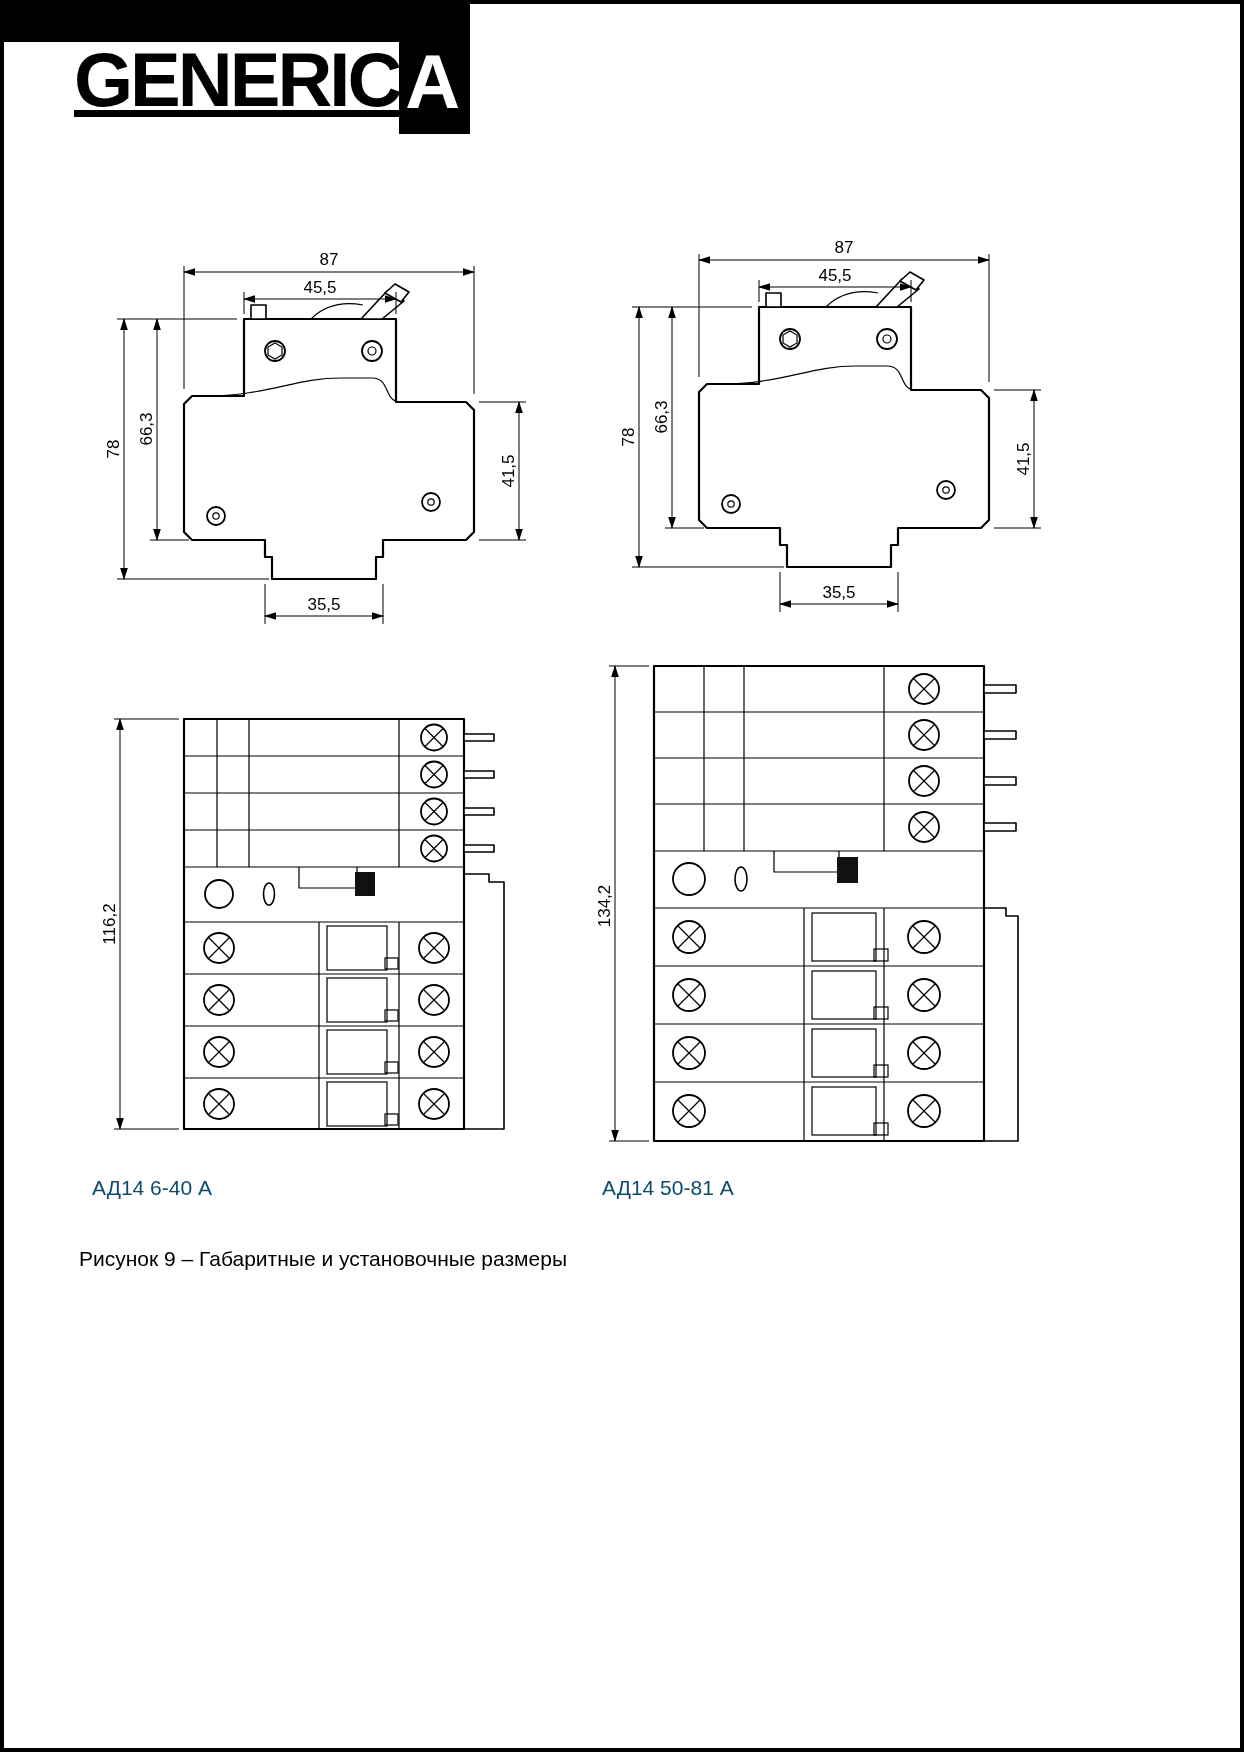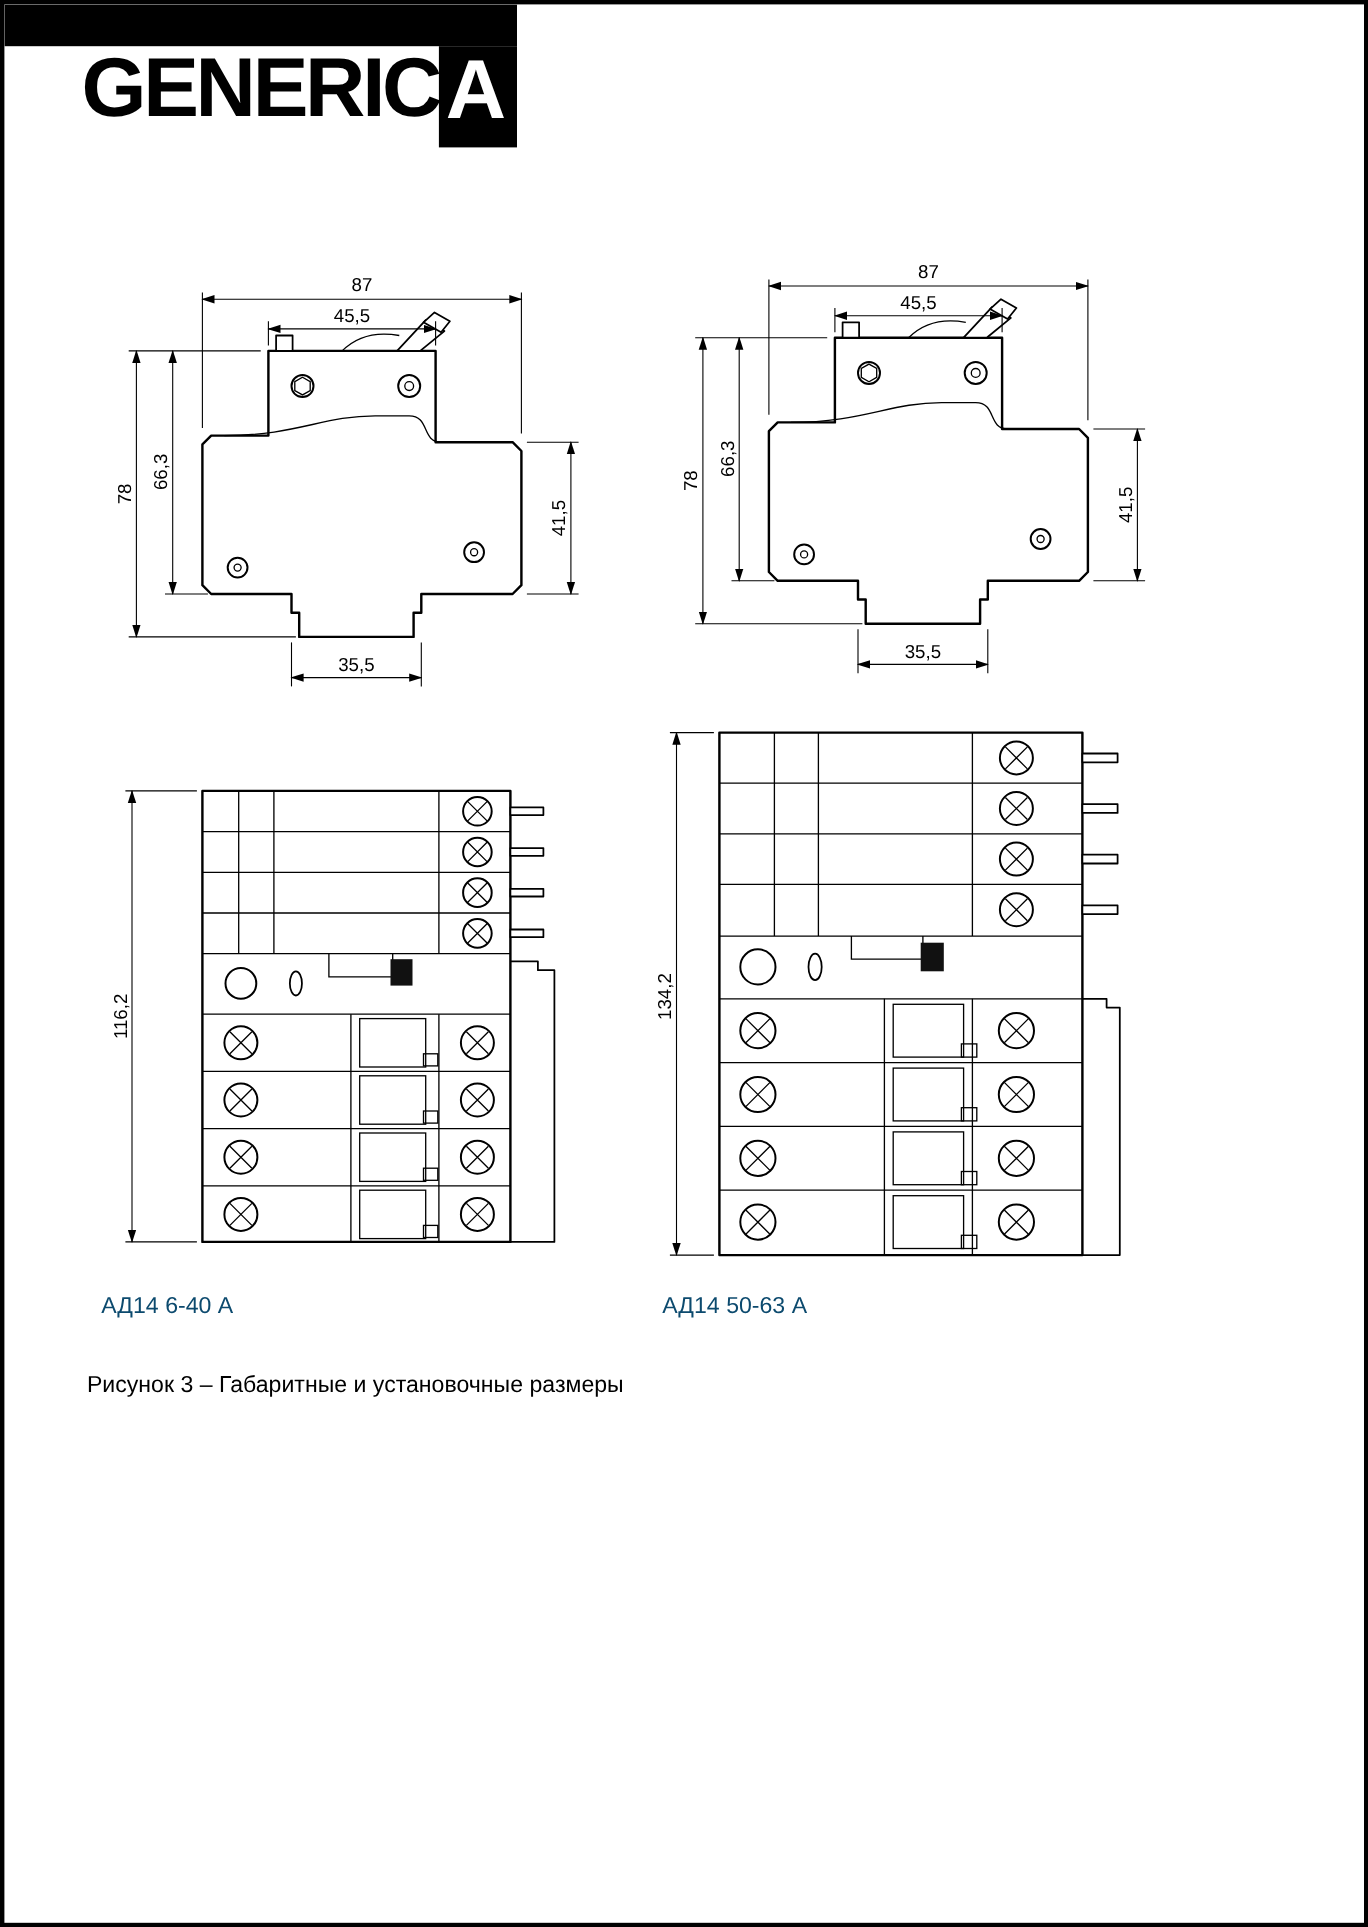--- a/index.html
+++ b/index.html
@@ -7,21 +7,21 @@
     position:relative;
     width:1244px; height:1752px;
     background:#fff;
     border:4px solid #000;
     box-sizing:border-box;
     overflow:hidden;
     font-family:"Liberation Sans", sans-serif;
     margin:0 auto;
   }
   
-  .brand {position:absolute; left:0; top:0; display:inline-flex; flex-direction:column; align-items:stretch;}
+  .brand {position:absolute; left:0; top:0; display:inline-flex; flex-direction:column; align-items:stretch;text-decoration:underline;}
   .header-bar {height:38px; background:#000;}
   .logo-line {display:flex; padding-left:70px; line-height:1; font-weight:bold; font-size:76px; letter-spacing:-3px; color:#000;}
   .logo-a {background:#000; color:#fff; padding:2px 10px 14px 6px; letter-spacing:0;}
   
   svg {position:absolute; overflow:visible;}
   svg text {font-family:"Liberation Sans", sans-serif; font-size:17px; fill:#000;}
   .ol  {fill:#fff; stroke:#000; stroke-width:2.2; stroke-linejoin:round;}
   .ln  {fill:#fff; stroke:#000; stroke-width:1.6; stroke-linejoin:round;}
   .th  {fill:none; stroke:#000; stroke-width:1.2;}
   .scr {fill:#fff; stroke:#000; stroke-width:1.8;}
@@ -292,17 +292,17 @@
     </g>
     <g>
       <path class="dim" d="M55,10 H15"></path>
         <path class="dim" d="M55,485 H15"></path>
       <path class="dim" marker-start="url(#arD)" marker-end="url(#arD)" d="M21,10 V485"></path>
     </g>
     <text transform="rotate(-90 16 250)" x="16" y="250" text-anchor="middle">134,2</text>
   </svg>
 
   <div class="model-label" style="left:88px; top:1172px;">АД14 6-40 А</div>
-  <div class="model-label" style="left:598px; top:1172px;">АД14 50-63 А</div>
-
-  <div class="fig-caption" style="left:75px; top:1243px;">Рисунок 3 – Габаритные и установочные размеры</div>
+  <div class="model-label" style="left:598px; top:1172px;">АД14 50-81 А</div>
+
+  <div class="fig-caption" style="left:75px; top:1243px;">Рисунок 9 – Габаритные и установочные размеры</div>
 
 </div>
 
 </body></html>

